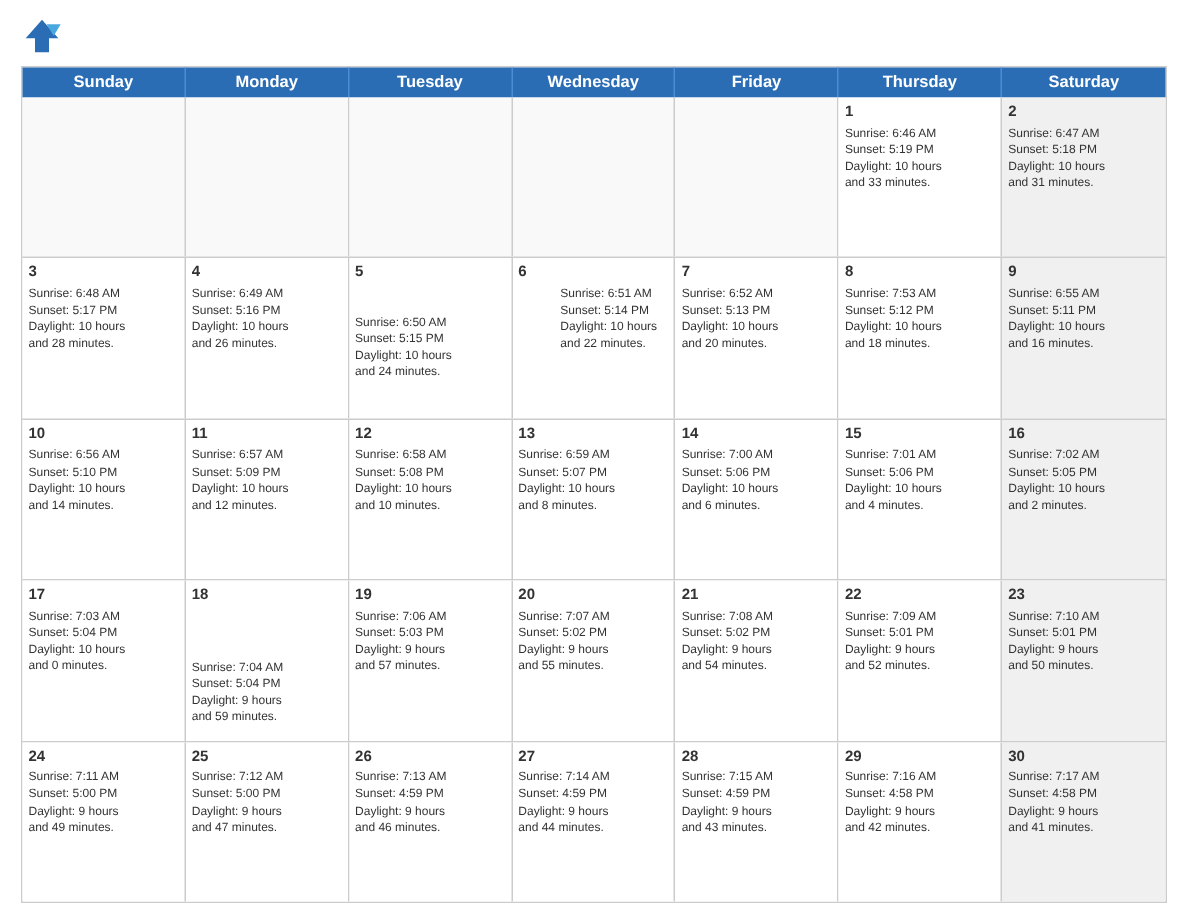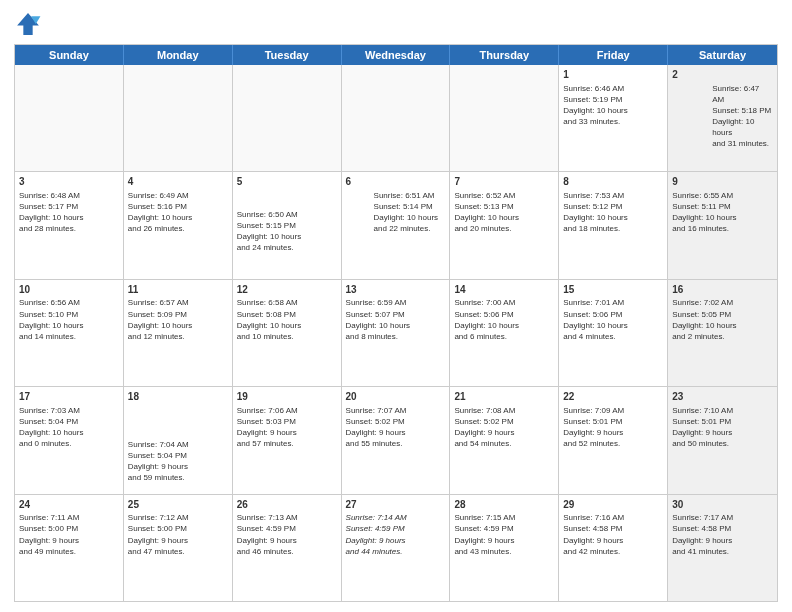--- a/index.html
+++ b/index.html
@@ -130,41 +130,41 @@
       <div class="location"></div>
     </div>
   </div>
 
   <div class="calendar">
     <div class="cal-header">
     <div class="cal-header-cell">Sunday</div>
         <div class="cal-header-cell">Monday</div>
         <div class="cal-header-cell">Tuesday</div>
         <div class="cal-header-cell">Wednesday</div>
+        <div class="cal-header-cell">Friday</div>
         <div class="cal-header-cell">Thursday</div>
-        <div class="cal-header-cell">Friday</div>
         <div class="cal-header-cell">Saturday</div>
       </div>
     <div class="cal-body">
     <div class="cal-row">
           <div class="cal-cell empty"></div>
           <div class="cal-cell empty"></div>
           <div class="cal-cell empty"></div>
           <div class="cal-cell empty"></div>
           <div class="cal-cell empty"></div>
           <div class="cal-cell">
             <span class="day-num">1</span>
             <div class="cell-info" style="white-space: pre-line;">Sunrise: 6:46 AM
 Sunset: 5:19 PM
 Daylight: 10 hours
 and 33 minutes.</div>
           </div>
           <div class="cal-cell shaded">
             <span class="day-num">2</span>
-            <div class="cell-info" style="white-space: pre-line; margin-left: 40px;">Sunrise: 6:47 AM
+            <div class="cell-info" style="white-space: pre-line;">Sunrise: 6:47 AM
 Sunset: 5:18 PM
 Daylight: 10 hours
 and 31 minutes.</div>
           </div>
         </div>
         <div class="cal-row">
           <div class="cal-cell">
             <span class="day-num">3</span>
             <div class="cell-info" style="white-space: pre-line;">Sunrise: 6:48 AM
 Sunset: 5:17 PM
@@ -333,21 +333,21 @@
           </div>
           <div class="cal-cell">
             <span class="day-num">26</span>
             <div class="cell-info" style="white-space: pre-line;">Sunrise: 7:13 AM
 Sunset: 4:59 PM
 Daylight: 9 hours
 and 46 minutes.</div>
           </div>
           <div class="cal-cell">
             <span class="day-num">27</span>
-            <div class="cell-info" style="white-space: pre-line; font-style: italic;">Sunrise: 7:14 AM
+            <div class="cell-info" style="white-space: pre-line;">Sunrise: 7:14 AM
 Sunset: 4:59 PM
 Daylight: 9 hours
 and 44 minutes.</div>
           </div>
           <div class="cal-cell">
             <span class="day-num">28</span>
             <div class="cell-info" style="white-space: pre-line;">Sunrise: 7:15 AM
 Sunset: 4:59 PM
 Daylight: 9 hours
 and 43 minutes.</div>

